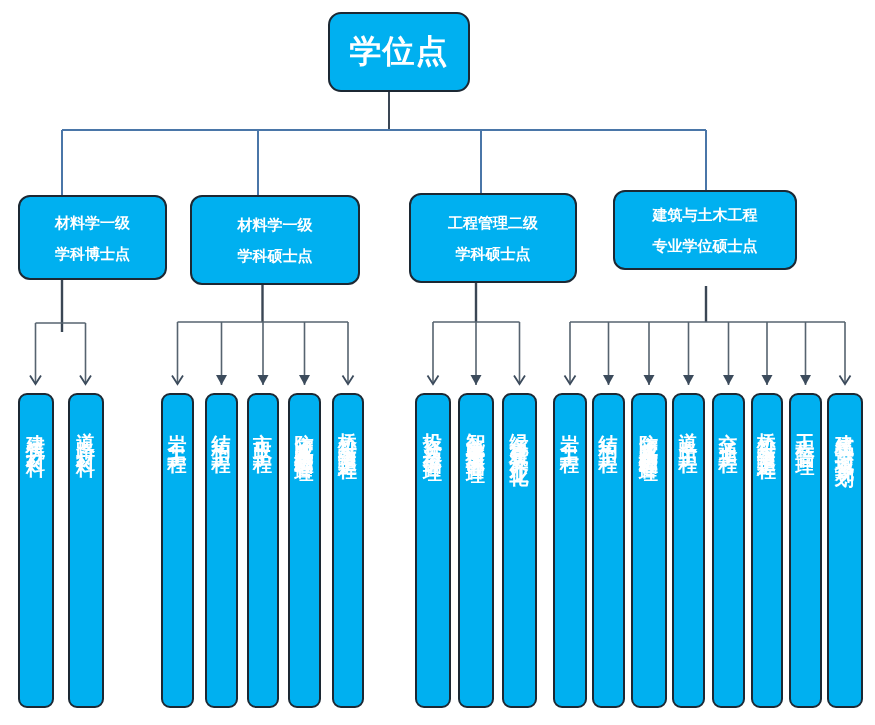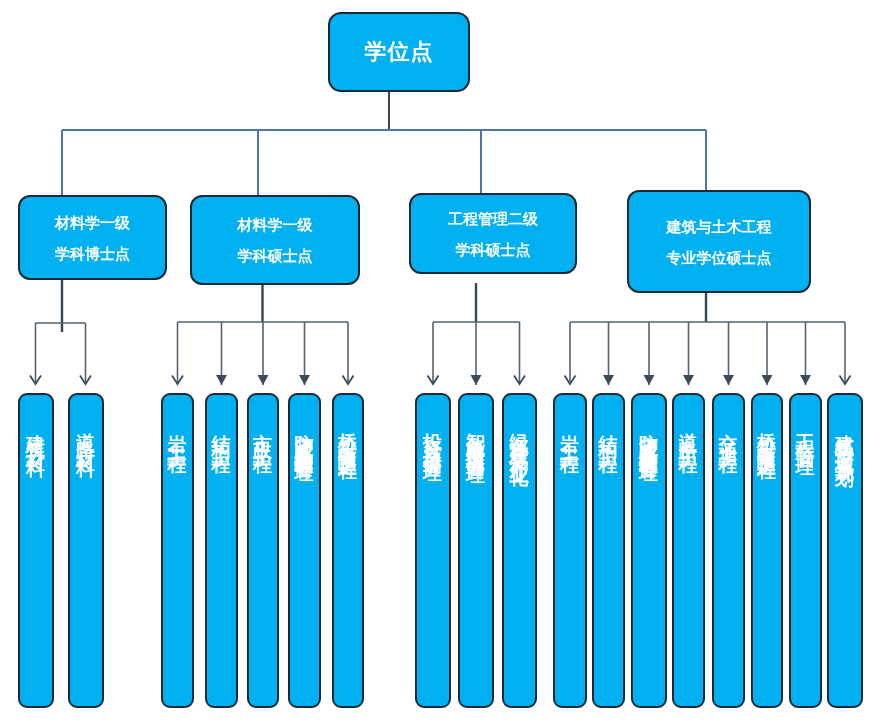--- a/index.html
+++ b/index.html
@@ -22,21 +22,21 @@
   .stub-top{stroke:var(--connector-stub);stroke-width:2;fill:none;}
   .rake-top{stroke:var(--connector-top);stroke-width:2;fill:none;}
   .rake{stroke:var(--connector-line);stroke-width:1.6;fill:none;}
   .shaft{stroke:var(--connector-line);stroke-width:1.6;fill:none;}
   .node{
     position:absolute;box-sizing:border-box;
     background:var(--node-fill);border:2px solid var(--node-border);
     color:var(--node-text);font-weight:bold;
     display:flex;align-items:center;justify-content:center;
   }
-  .root{border-radius:13px;font-size:22px;letter-spacing:1px;}
+  .root{border-radius:13px;font-size:32px;letter-spacing:1px;}
   .l2{border-radius:12px;}
   .l2 .node-label{white-space:pre-line;text-align:center;font-size:15px;line-height:31px;}
   .leaf{border-radius:9px;align-items:flex-start;padding-top:23px;}
   .leaf .node-label{
     writing-mode:vertical-rl;text-orientation:upright;
     font-size:19px;line-height:1;letter-spacing:8px;
   }
   .leaf .ls5{letter-spacing:5px;}
   .leaf .ls4{letter-spacing:4px;}
   .leaf .ls3{letter-spacing:3px;}
@@ -109,25 +109,25 @@
   </div>
 
   <div class="node l2" style="left:18px;top:195px;width:149px;height:85px">
     <div class="node-label">材料学一级
 学科博士点</div>
   </div>
   <div class="node l2" style="left:190px;top:195px;width:170px;height:90px">
     <div class="node-label">材料学一级
 学科硕士点</div>
   </div>
-  <div class="node l2" style="left:409px;top:193px;width:168px;height:81px">
+  <div class="node l2" style="left:409px;top:193px;width:168px;height:90px">
     <div class="node-label">工程管理二级
 学科硕士点</div>
   </div>
-  <div class="node l2" style="left:627px;top:190px;width:184px;height:103px">
+  <div class="node l2" style="left:613px;top:190px;width:184px;height:80px">
     <div class="node-label">建筑与土木工程
 专业学位硕士点</div>
   </div>
 
   <div class="node leaf" style="left:18px;top:393px;width:36px;height:315px">
     <div class="node-label">建筑材料</div>
   </div>
   <div class="node leaf" style="left:68px;top:393px;width:36px;height:315px">
     <div class="node-label">道路材料</div>
   </div>

